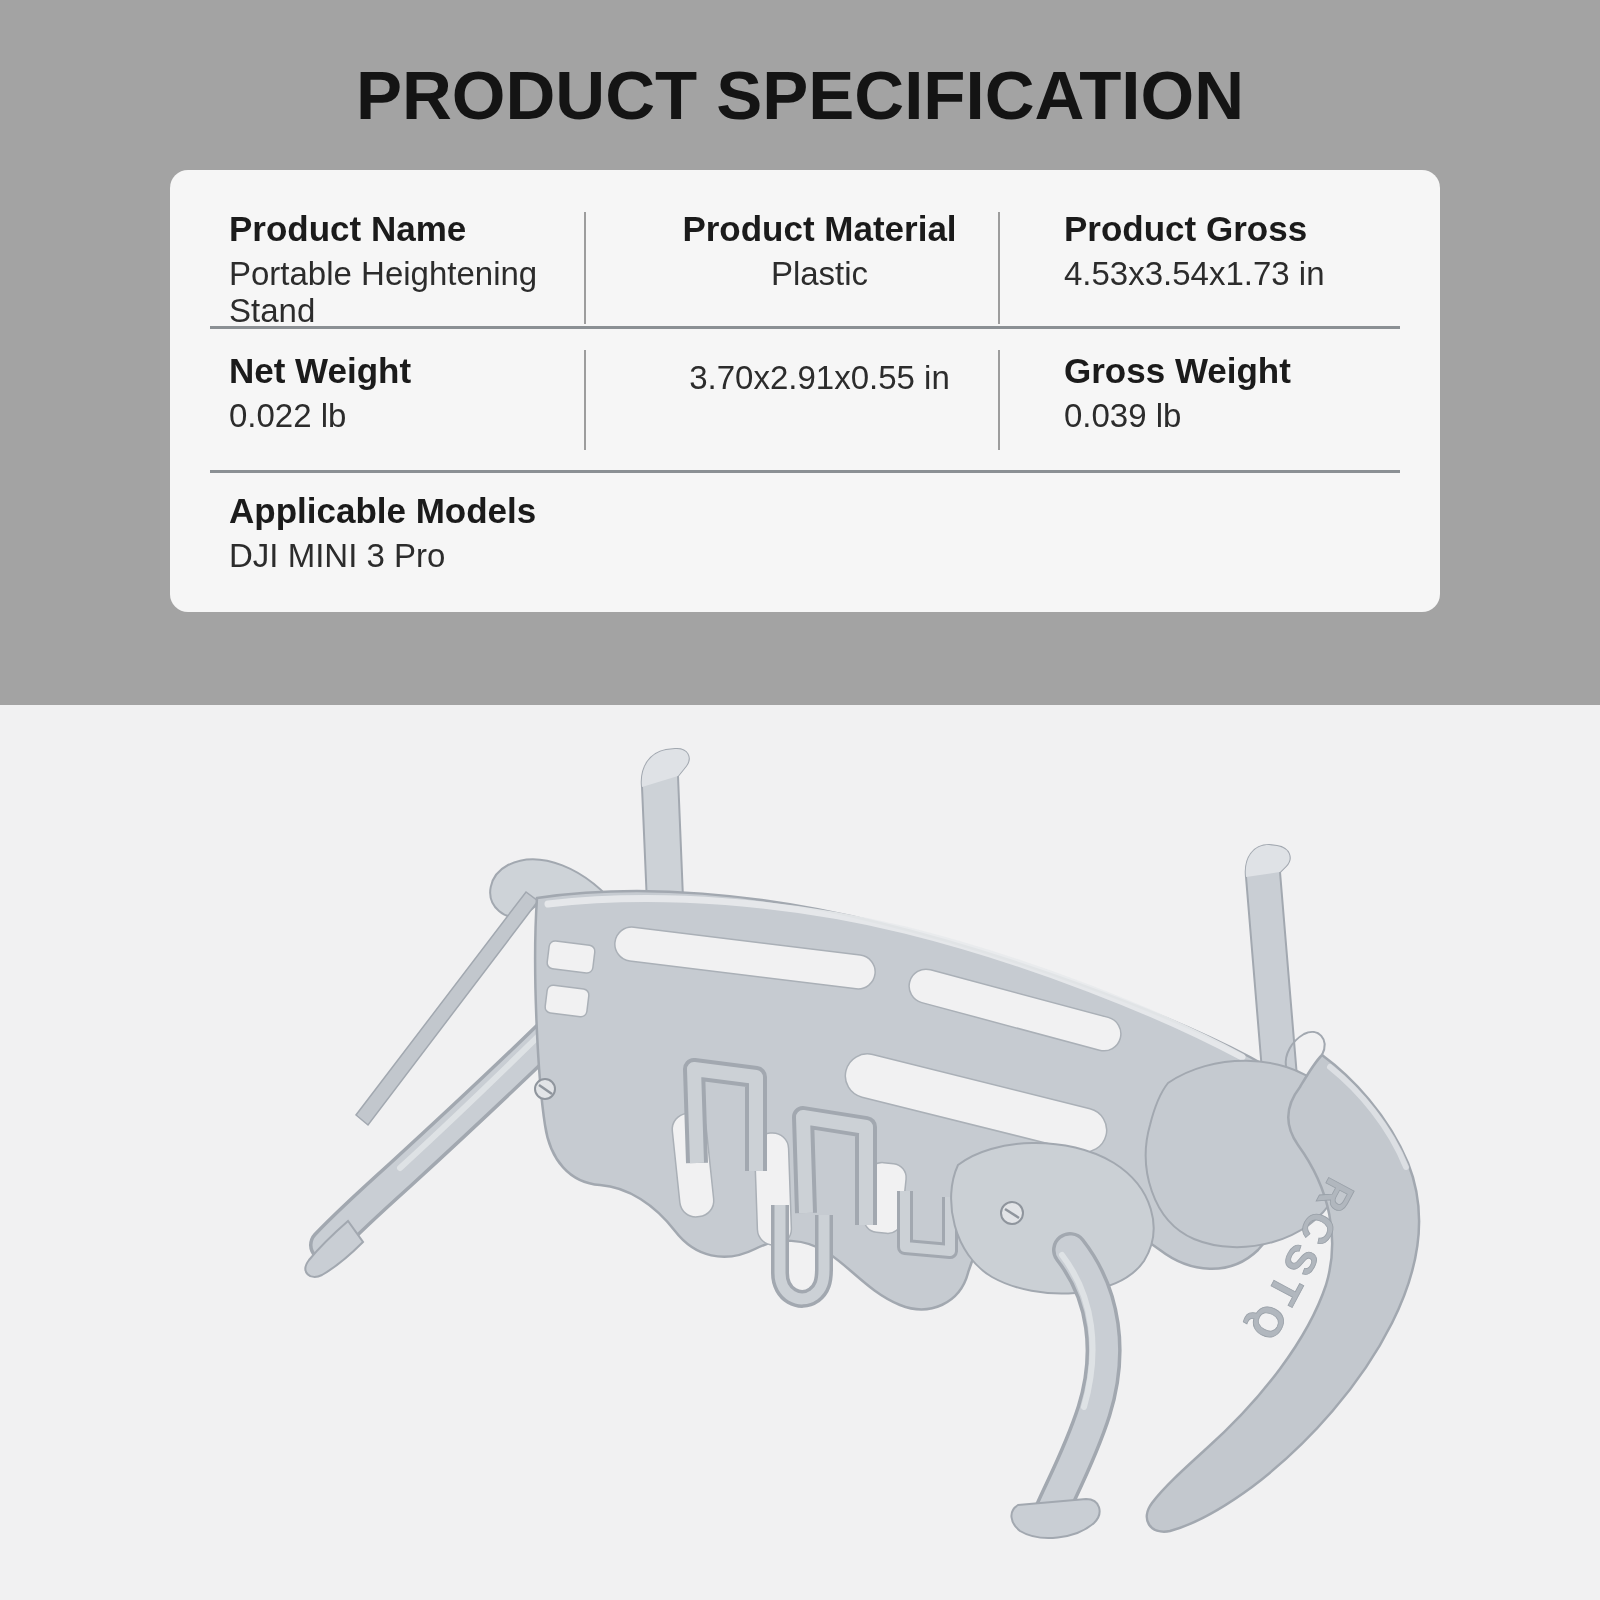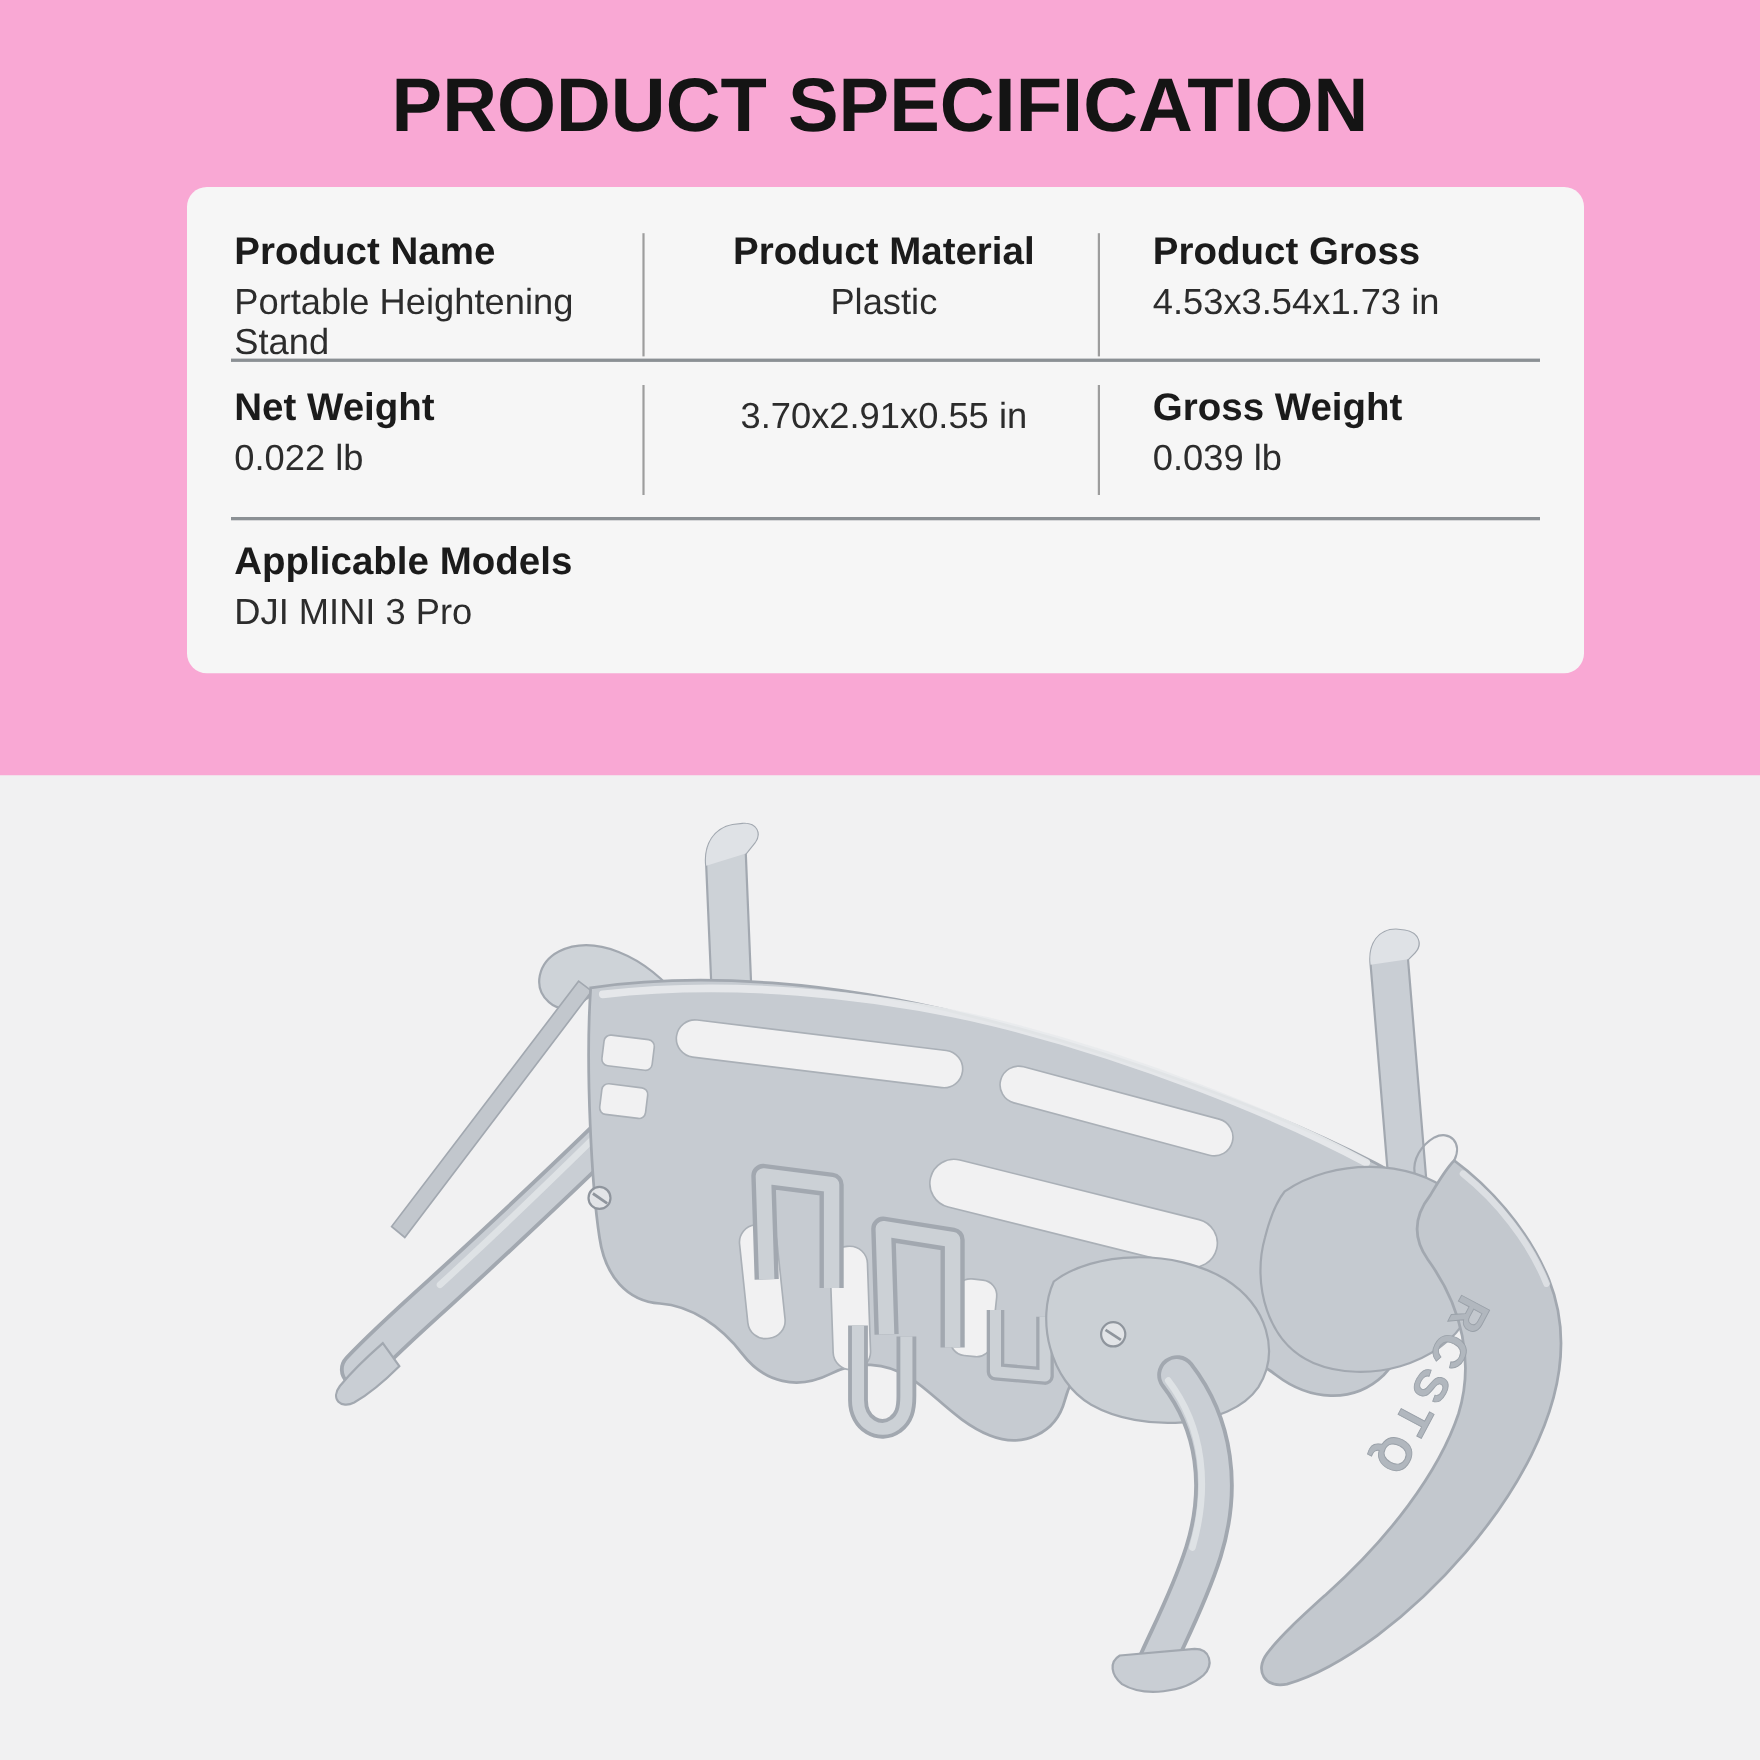--- a/index.html
+++ b/index.html
@@ -3,32 +3,32 @@
 <meta charset="utf-8">
 <style>
   html,body{margin:0;padding:0;}
   body{
     width:1600px;height:1600px;position:relative;overflow:hidden;
     background:#f1f1f2;
     font-family:"Liberation Sans", sans-serif;
   }
   .top-section{
     position:absolute;left:0;top:0;width:1600px;height:705px;
-    background:#f9a8d4;
+    background:#a3a3a3;
   }
   .page-title{
     position:absolute;left:0;top:60px;width:1600px;
     text-align:center;font-size:69px;font-weight:700;color:#141414;
     letter-spacing:0px;line-height:1.05;
   }
   .spec-card{
     position:absolute;left:170px;top:170px;width:1270px;height:442px;
     background:#f6f6f6;border-radius:18px;
   }
-  .row{position:absolute;left:0;width:1270px;display:grid;grid-template-columns:415px 413px 442px;}
+  .row{position:absolute;left:0;width:1270px;display:grid;grid-template-columns:415px 413px 442px;padding-left:16px;}
   .row.r1{top:0;height:157px;}
   .row.r2{top:157px;height:105px;}
   .row.r3{top:295px;height:174px;display:block;}
   .cell{box-sizing:border-box;}
   .r1 .cell{padding-top:40px;}
   .r2 .cell{padding-top:25px;}
   .r3 .cell{padding:27px 10px 0 43px;}
   .cell.left1{padding-left:43px;padding-right:12px;}
   .cell.center{text-align:center;margin-left:24px;}
   .cell.left3{padding-left:50px;padding-right:10px;}

